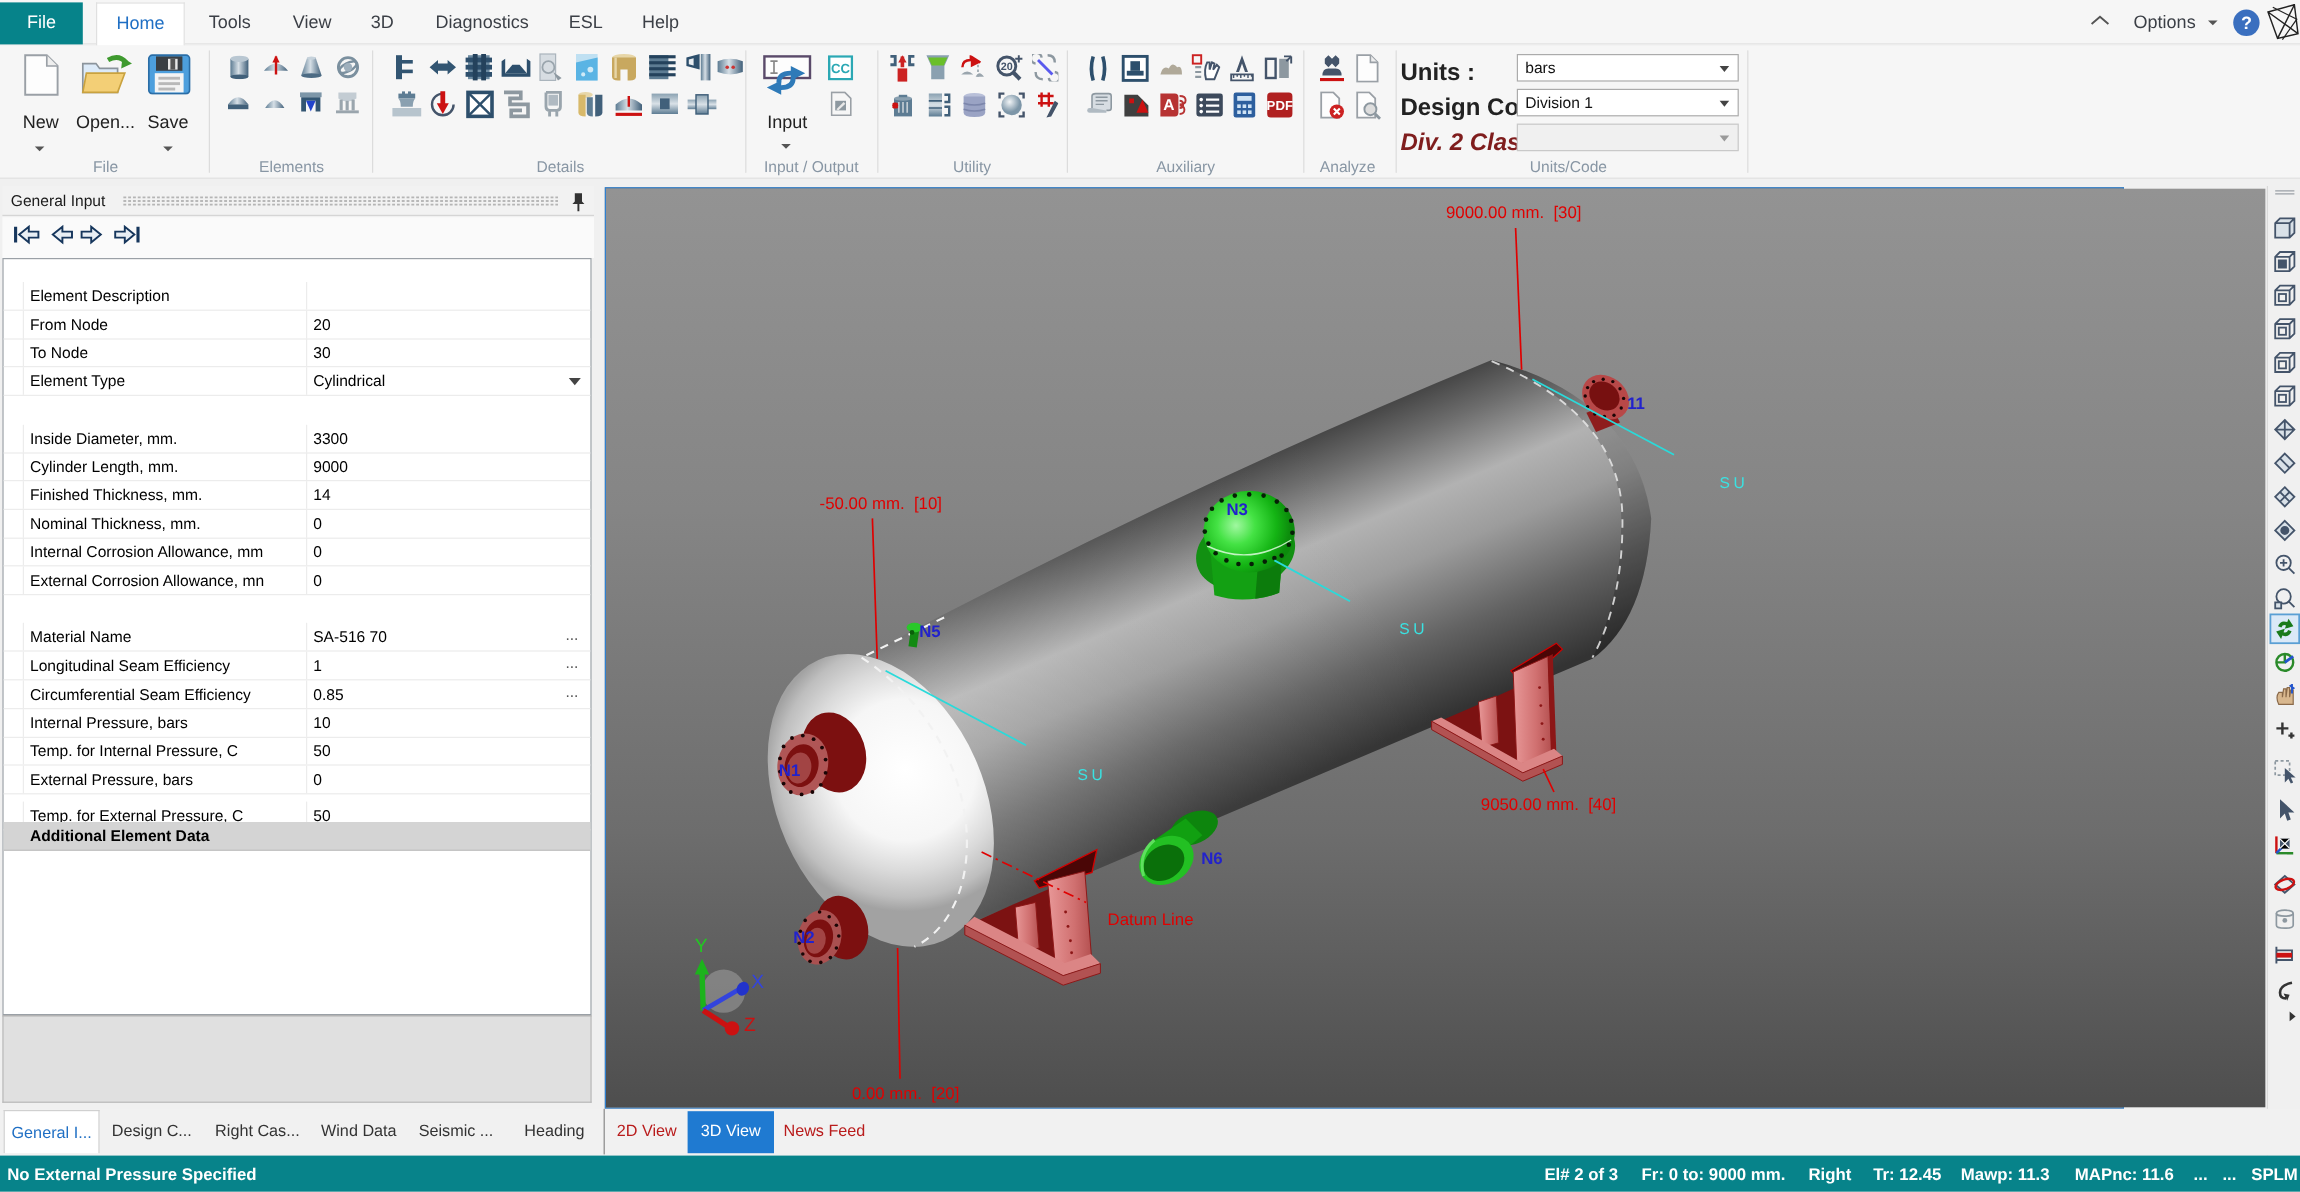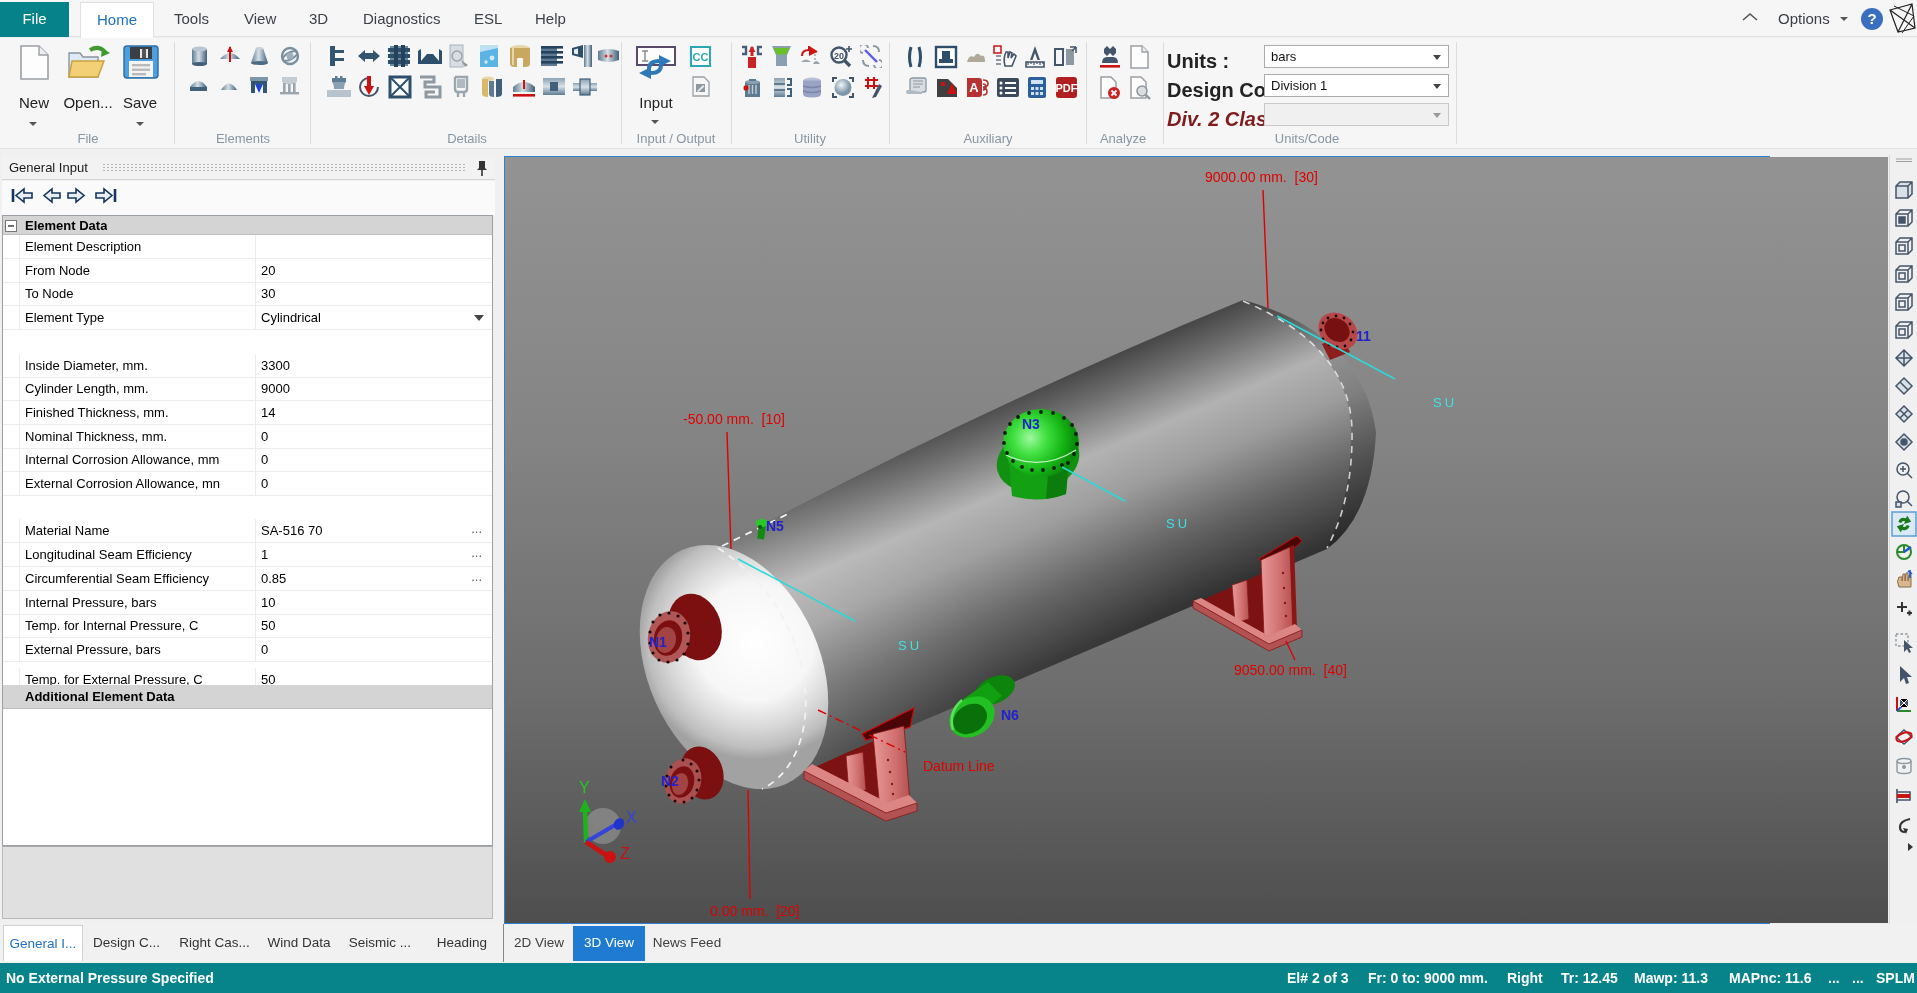--- a/index.html
+++ b/index.html
@@ -34,21 +34,21 @@
 .gval { position:absolute; left:258px; top:4px; white-space:nowrap; }
 .gline { position:absolute; left:16px; top:0; width:1px; height:100%; background:#ececec; }
 .gline2 { position:absolute; left:252px; top:0; width:1px; height:100%; background:#ececec; }
 .gdd { position:absolute; right:8px; top:9px; width:0; height:0; border-left:5px solid transparent; border-right:5px solid transparent; border-top:6px solid #444; }
 .gdots { position:absolute; right:10px; top:2px; color:#555; font-size:13px; }
 #graypanel { position:absolute; left:2px; top:691px; width:491px; height:73px; background:#e0e0e0; border:1px solid #b9b9b9; border-top:1px solid #a8a8a8; }
 
 #bottomstrip { position:absolute; left:0; top:924px; width:1917px; height:39px; background:#f1f1f1; }
 .ltab { position:absolute; top:1px; height:36px; font-size:13.5px; color:#333; line-height:36px; text-align:center; }
 .ltab.active { background:#ffffff; color:#1f6fc4; border:1px solid #d0d0d0; border-bottom:none; }
-.vtab { position:absolute; top:2px; height:35px; font-size:13.5px; color:#404040; line-height:34px; text-align:center; }
+.vtab { position:absolute; top:2px; height:35px; font-size:13.5px; color:#b91c1c; line-height:34px; text-align:center; }
 .vtab.active { background:#1f7ad1; color:#fff; }
 
 #statusbar { position:absolute; left:0; top:963px; width:1917px; height:30px; background:#07838a; color:#fff; font-size:14px; font-weight:600; }
 #statusbar span { position:absolute; top:7px; white-space:nowrap; }
 
 #rightbar { position:absolute; left:1889px; top:155px; width:28px; height:808px; background:#f0f0f0; border-left:1px solid #d9d9d9; }
 
 #viewport { position:absolute; left:504px; top:156px; width:1266px; height:768px; border:1px solid #2f80d0; background:#888; }
 </style>
 </head>
@@ -479,27 +479,20 @@
         </g>
       </svg>
       <svg class="abs" style="left:92px;top:6px" width="24" height="17" viewBox="0 0 24 17">
         <g>
           <path d="M2 6 L10 6 L10 2 L18 8.5 L10 15 L10 11 L2 11 Z" fill="#e8eef4" stroke="#16365c" stroke-width="1.6"></path>
           <path d="M21 2 L21 15" stroke="#16365c" stroke-width="2.6"></path>
         </g>
       </svg>
     </div>
 <div id="grid">
-      <div class="grow ghead" style="top:0px;height:19px;">
-        <svg class="abs" style="left:2px;top:4px" width="12" height="12" viewBox="0 0 12 12">
-          <rect x="0.5" y="0.5" width="11" height="11" fill="#fff" stroke="#777"></rect>
-          <path d="M3 6 L9 6" stroke="#333" stroke-width="1.4"></path>
-        </svg>
-        <div class="gname" style="top:2px;left:22px;">Element Data</div>
-      </div>
       <div class="grow" style="top:19.0px;">
         <div class="gline"></div>
         <div class="gline2"></div>
         <div class="gname">Element Description</div>
         <div class="gval"></div>
       </div>
       <div class="grow" style="top:42.7px;">
         <div class="gline"></div>
         <div class="gline2"></div>
         <div class="gname">From Node</div>

